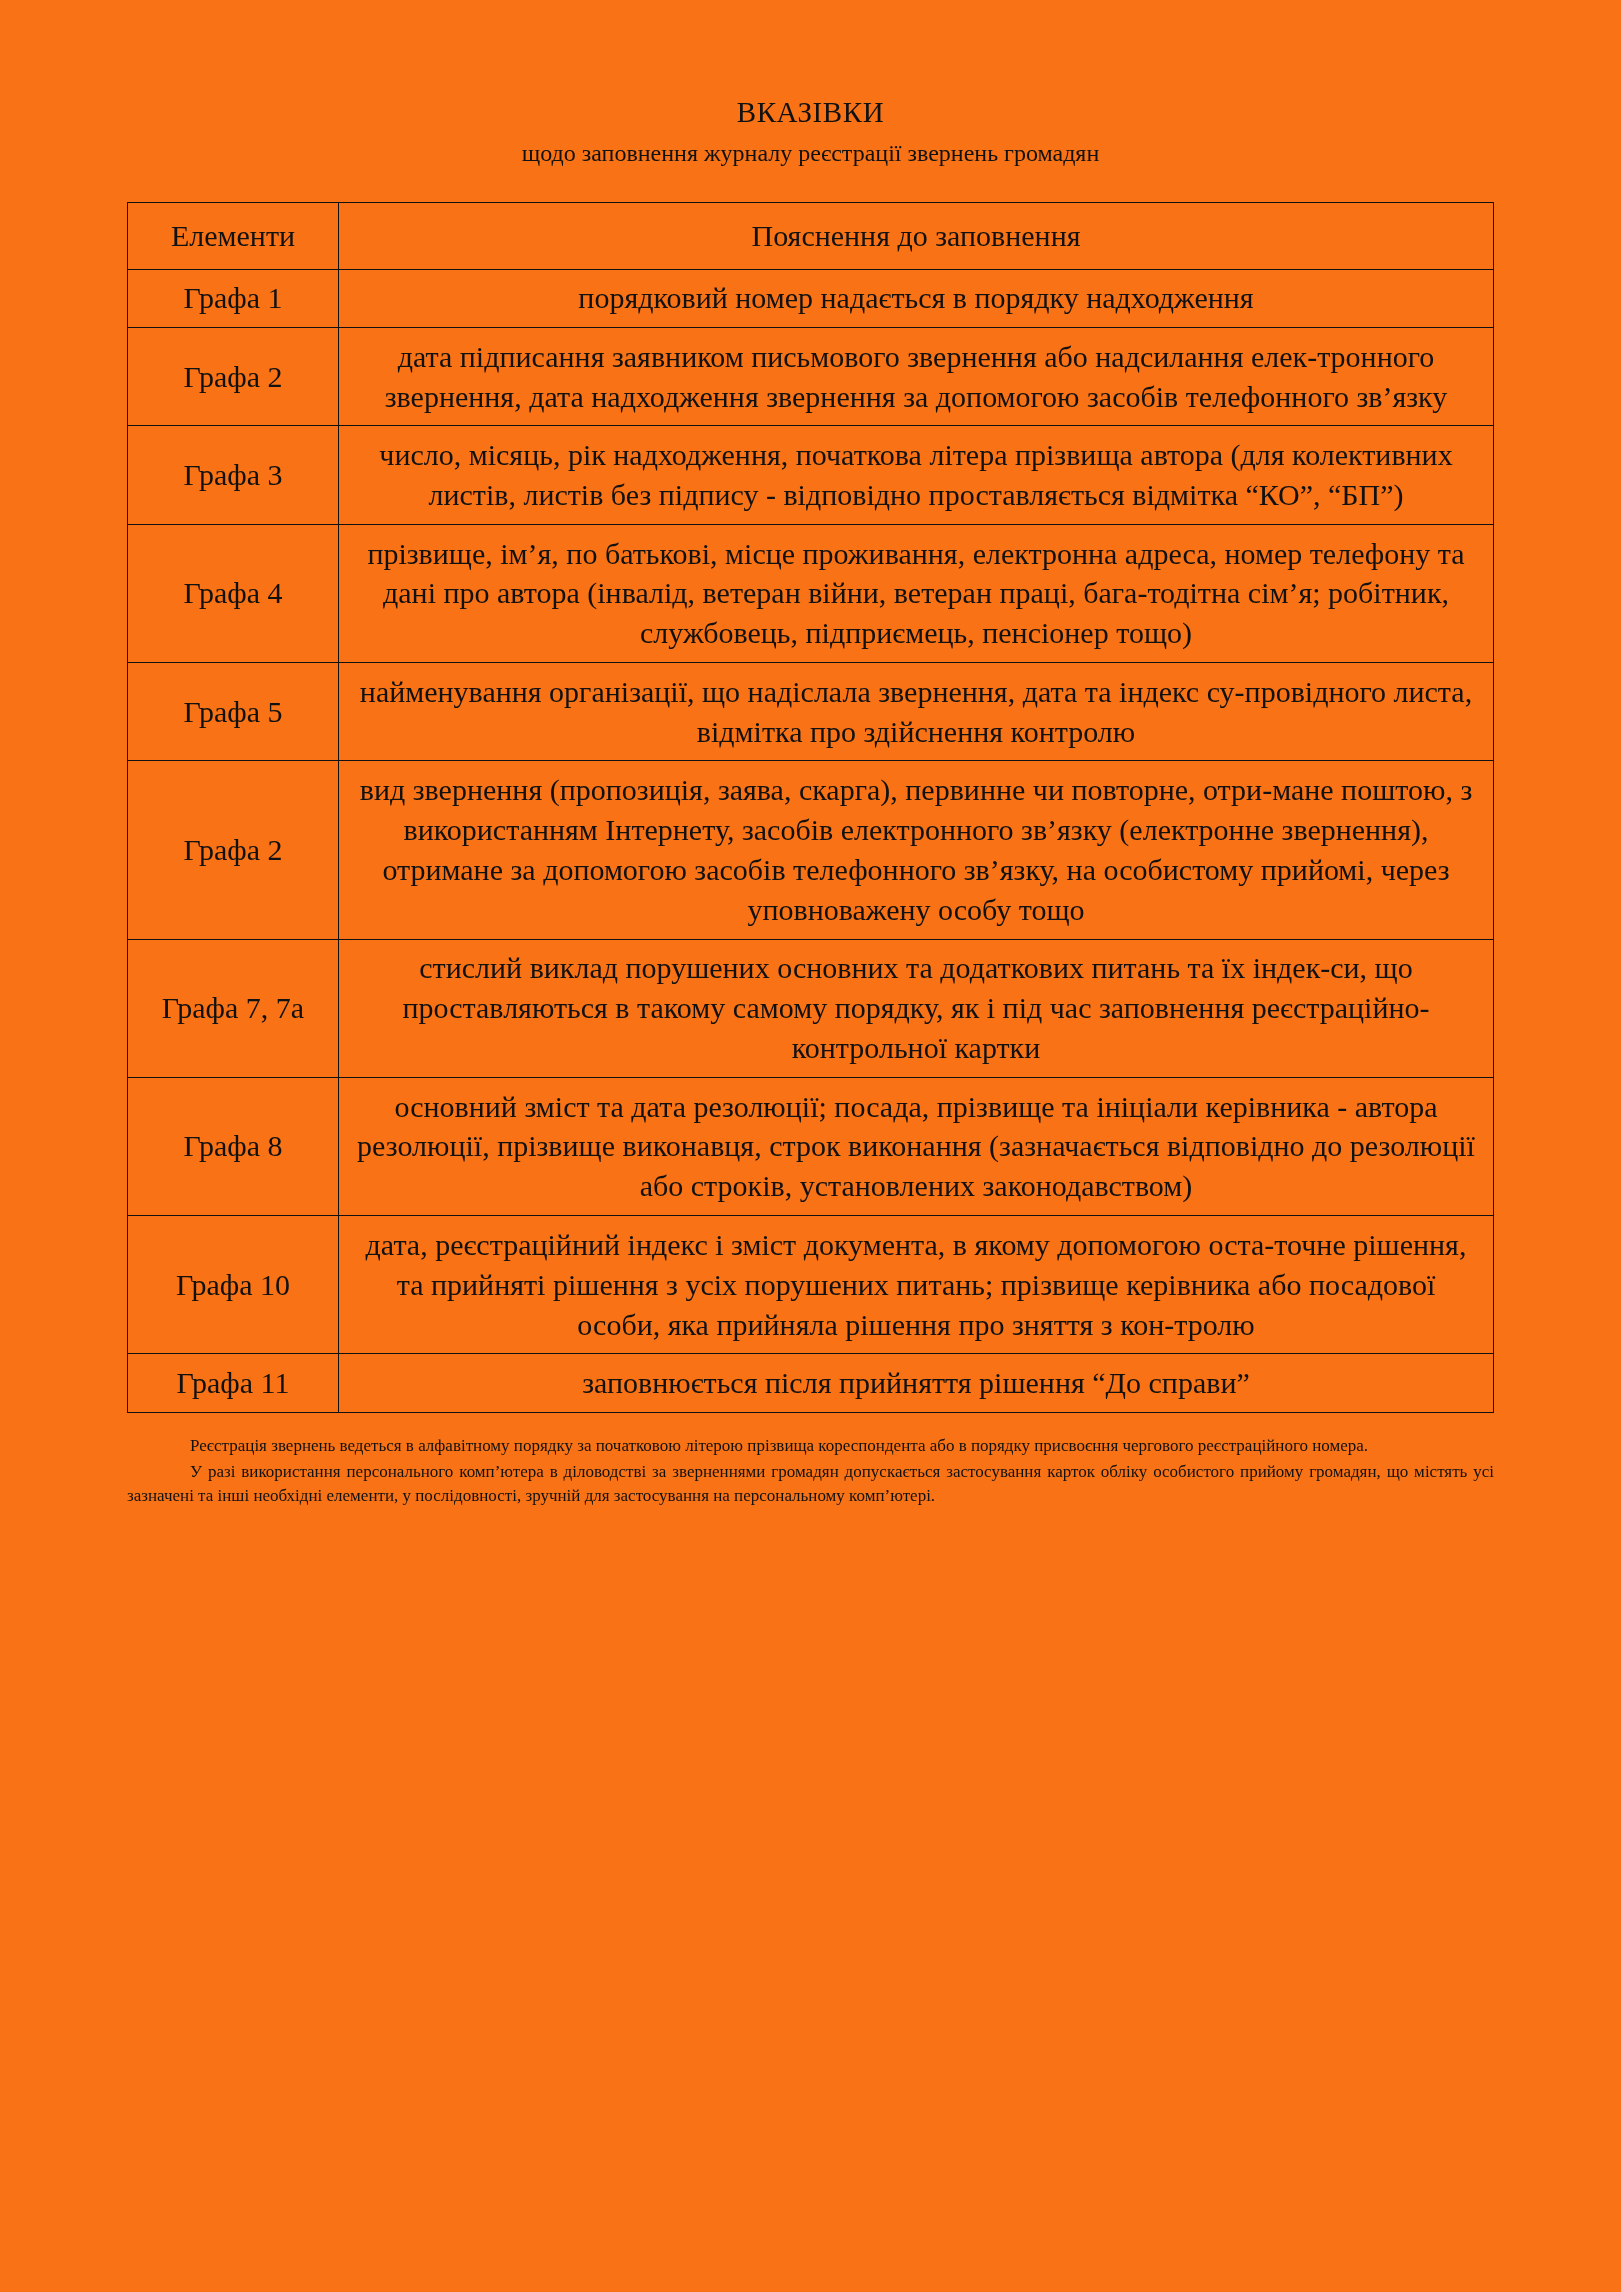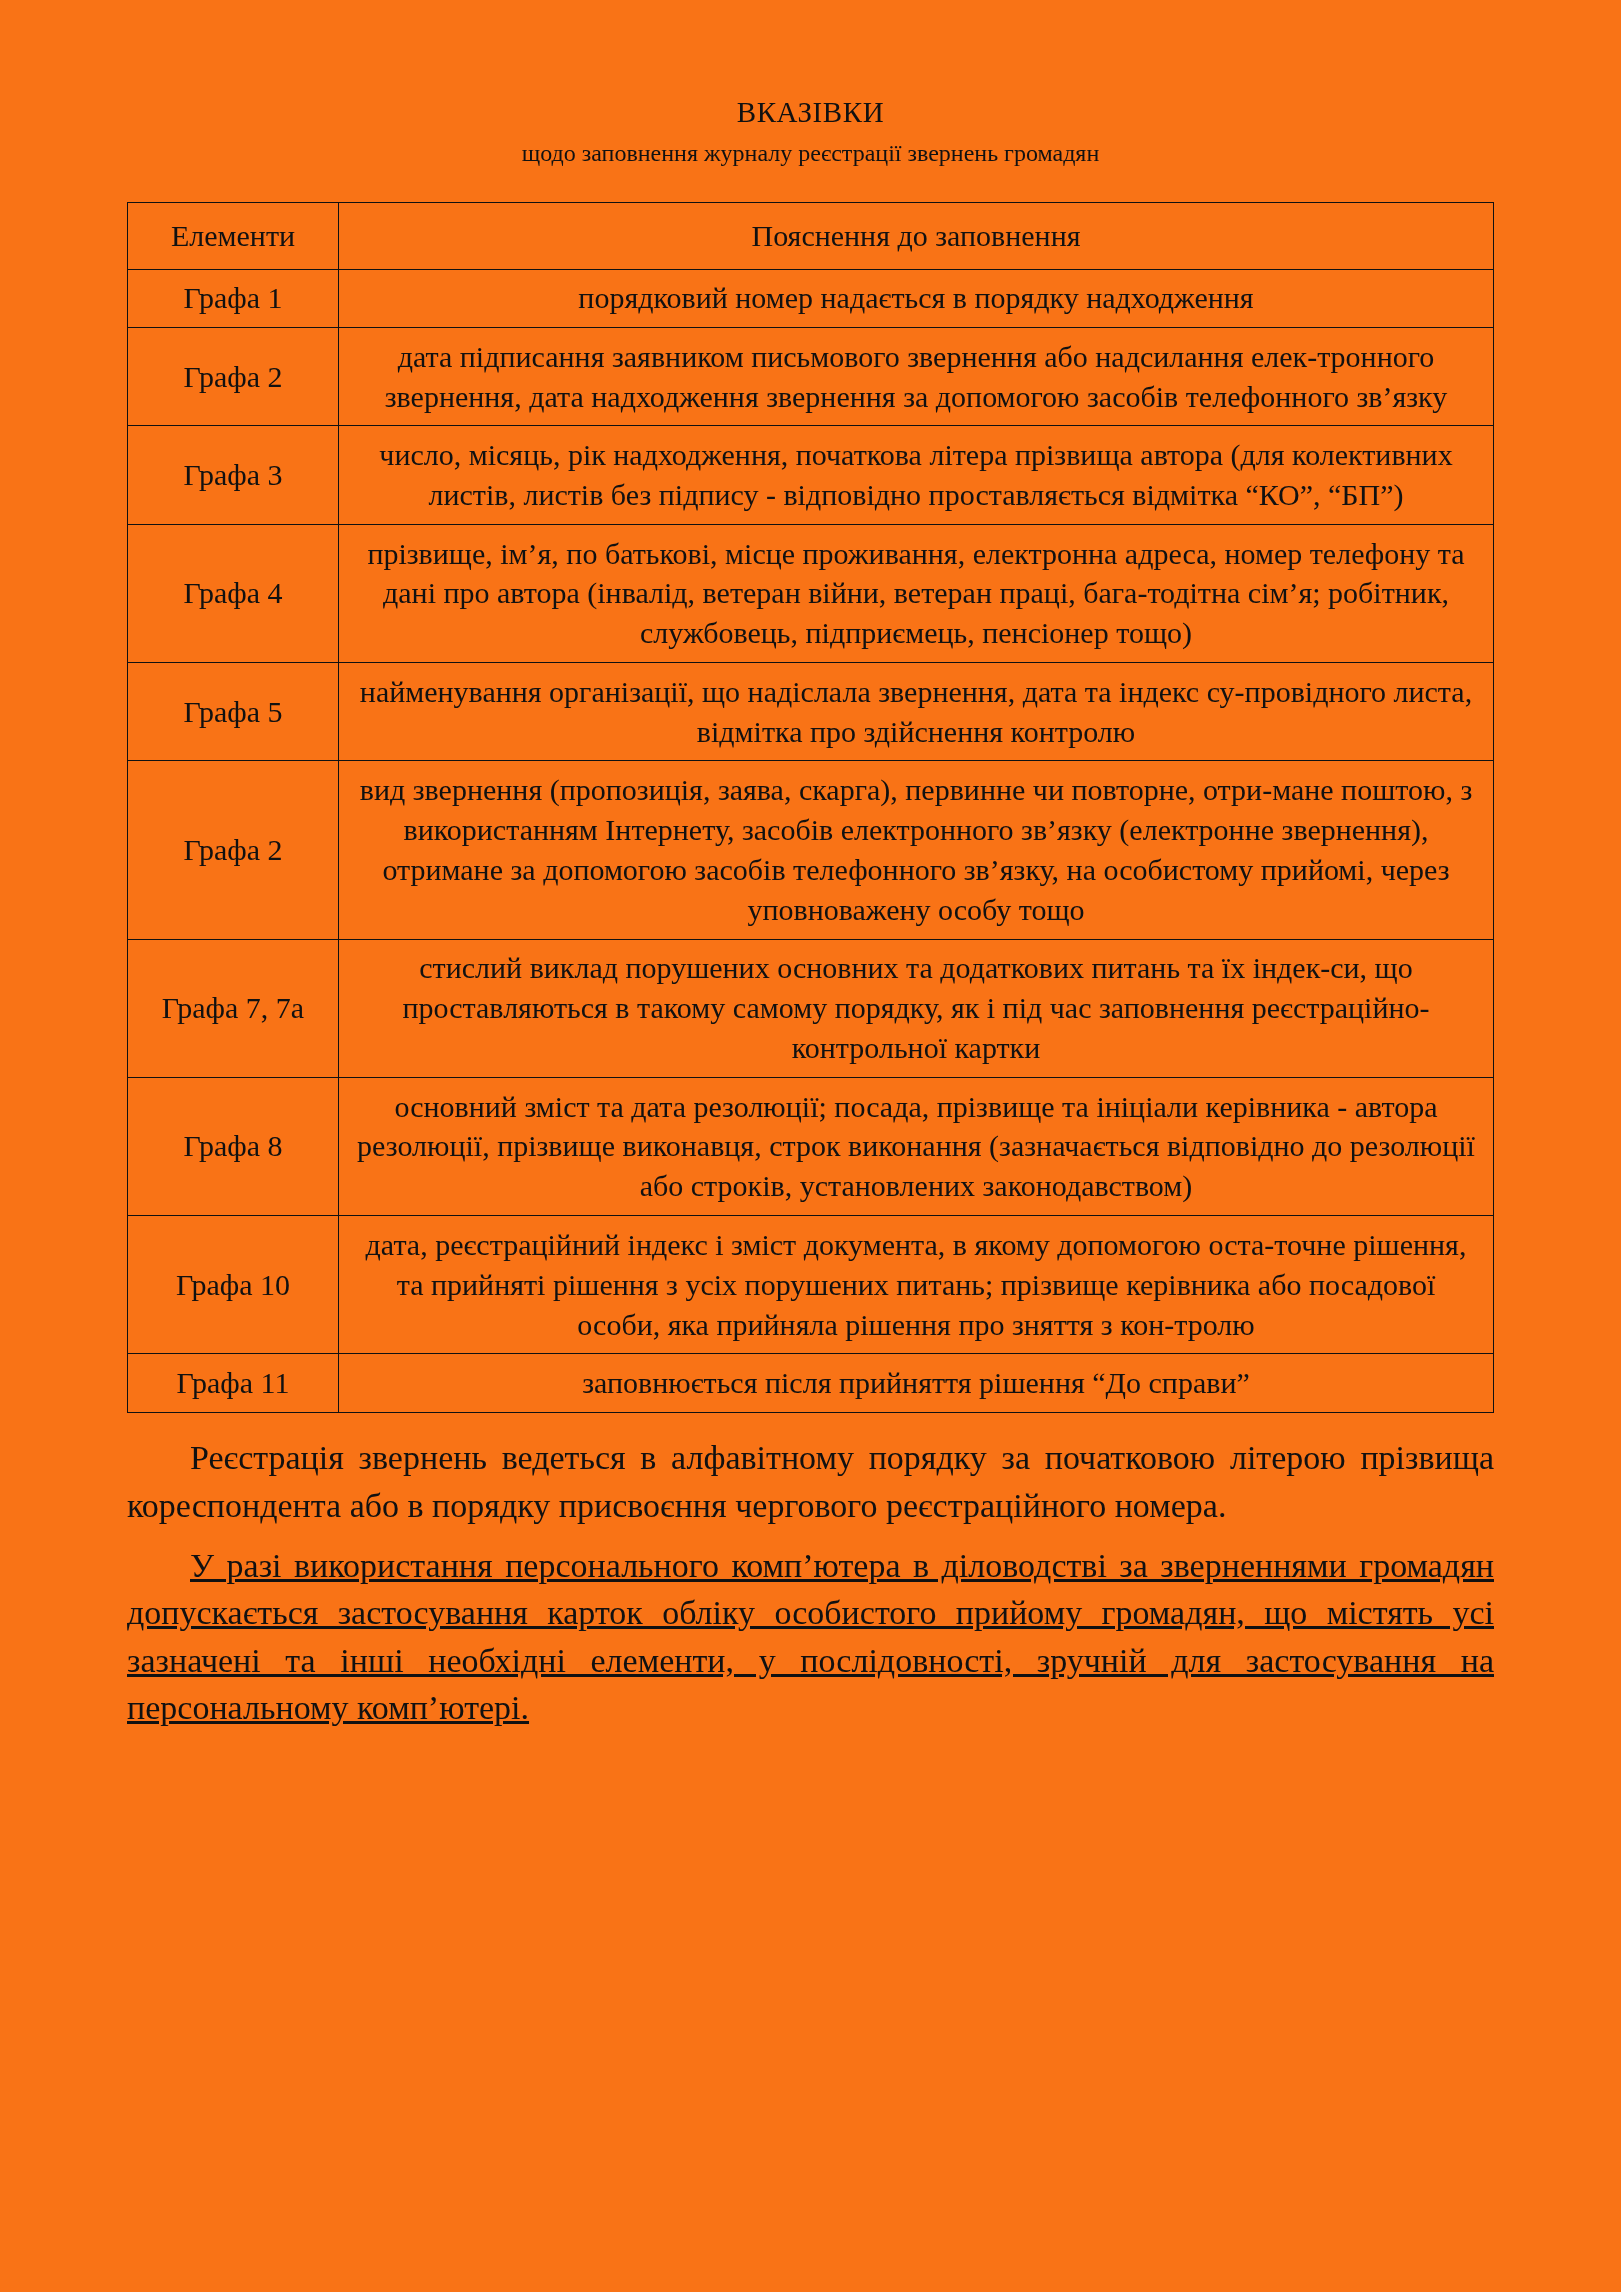--- a/index.html
+++ b/index.html
@@ -65,28 +65,28 @@
   table.reg-table thead td {
     text-align: center;
     padding-top: 12.7px;
     padding-bottom: 12.7px;
   }
   .tail {
     margin-top: 21.6px;
   }
   .tail p {
     margin: 0;
-    font-size: 34px;
+    font-size: 17px;
     line-height: 1.40;
     text-align: justify;
     text-indent: 63px;
     text-justify: inter-word;
     hyphens: none;
   }
-  .tail p + p { margin-top: 12px; text-decoration: underline; }
+  .tail p + p { margin-top: 2px; }
 </style>
 </head>
 <body>
 
 <div class="page">
 
   <h1 class="doc-title">ВКАЗІВКИ</h1>
 
   <div class="doc-subtitle">щодо заповнення журналу реєстрації звернень громадян</div>
 

